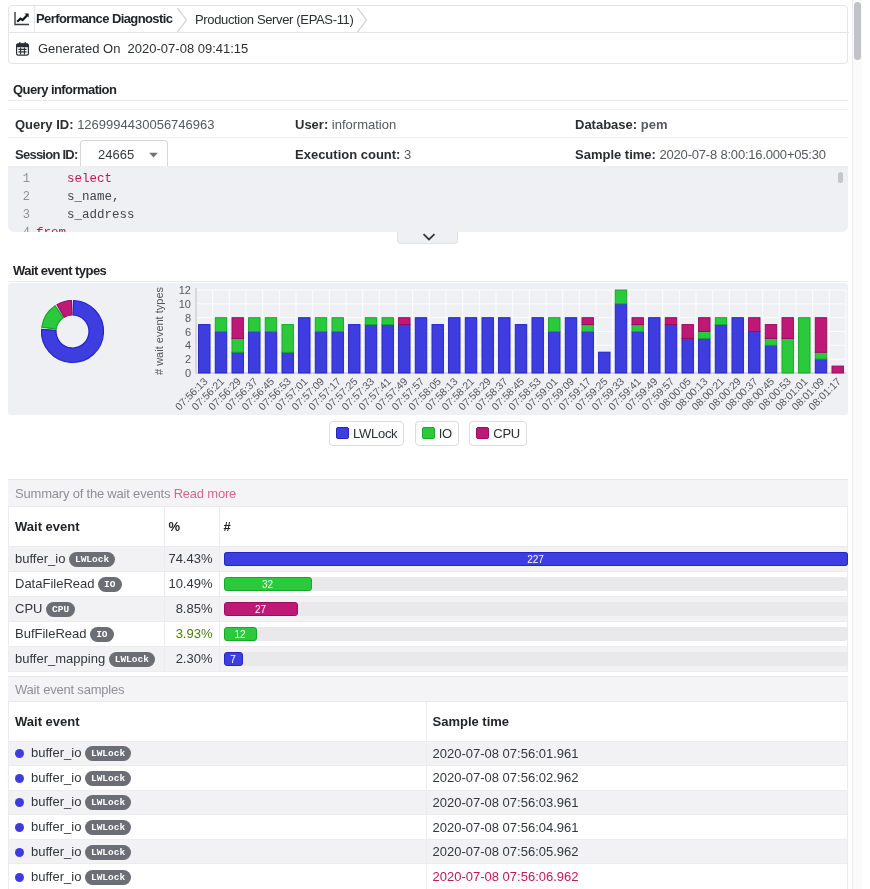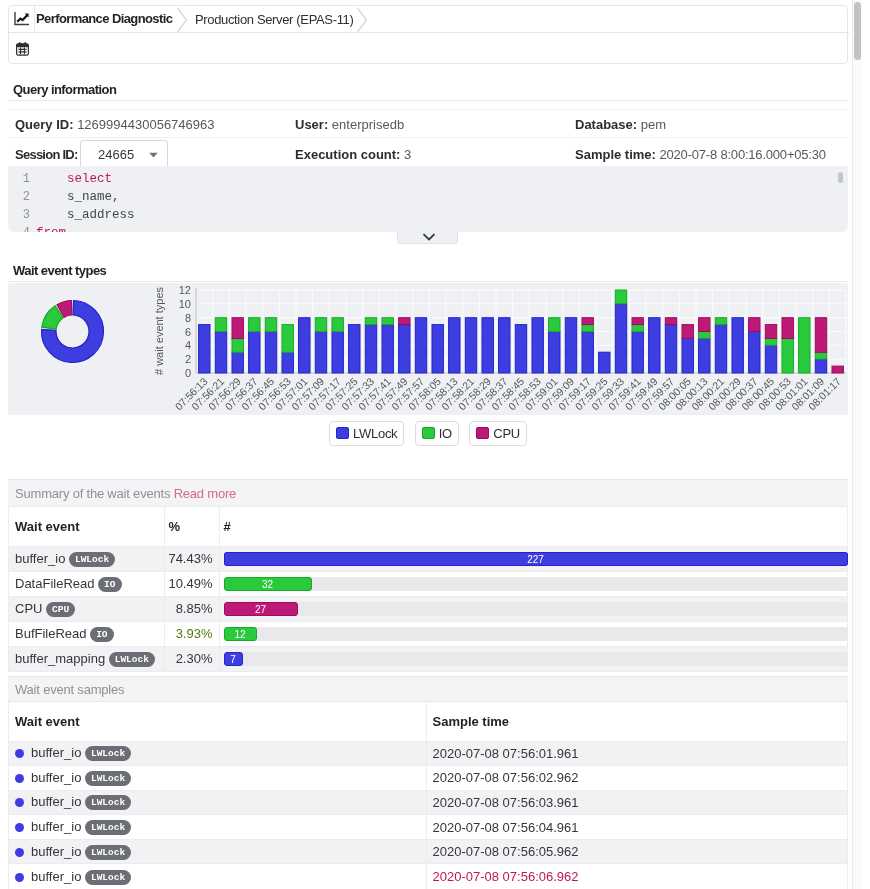--- a/index.html
+++ b/index.html
@@ -39,31 +39,32 @@
   <div class="abs" style="left:0;top:27px;width:840px;height:30px">
     <div class="abs" style="left:7px;top:9px">
         <svg width="13" height="14" viewBox="0 0 13 14" style="display:block">
 <rect x="0.6" y="1.8" width="11.8" height="11.4" rx="1.6" fill="none" stroke="#2b2f35" stroke-width="1.2"></rect>
 <rect x="0.6" y="1.8" width="11.8" height="3.4" rx="1.2" fill="#2b2f35"></rect>
 <rect x="3" y="0" width="1.6" height="3.4" rx="0.8" fill="#2b2f35"></rect>
 <rect x="8.4" y="0" width="1.6" height="3.4" rx="0.8" fill="#2b2f35"></rect>
 <path d="M2.4 7.4 H10.6 M2.4 9.9 H10.6 M4.6 5.6 V12.6 M8.4 5.6 V12.6" stroke="#2b2f35" stroke-width="1.1" fill="none"></path>
 </svg>
       </div>
+    <div class="abs" style="left:29px;top:8px;font-size:13px;color:#2c2f33">Generated On&nbsp;&nbsp;2020-07-08 09:41:15</div>
   </div>
 </div>
 
 <div class="abs sect" style="left:13px;top:82px">Query information</div>
 <div class="abs" style="left:8px;top:100px;width:840px;border-top:1px solid #e9e9eb"></div>
 
 <div class="abs" style="left:8px;top:109px;width:840px;height:57px;border-top:1px solid #f0f0f2;font-size:13px">
   <div class="abs" style="left:0;top:0;width:840px;height:28px;border-bottom:1px solid #f0f0f2">
     <span class="abs lbl" style="left:7px;top:7px">Query ID: <span class="val" style="font-weight:normal">1269994430056746963</span></span>
-    <span class="abs lbl" style="left:287px;top:7px">User: <span class="val" style="font-weight:normal">enterprisedb</span></span>
-    <span class="abs lbl" style="left:567px;top:7px">Database: <span class="val" style="font-weight:normal">pem</span></span>
+    <span class="abs lbl" style="left:287px;top:7px">User: <span class="val" style="font-weight:normal">information</span></span>
+    <span class="abs lbl" style="left:567px;top:7px">Database: <span class="val" style="font-weight:bold">pem</span></span>
   </div>
   <div class="abs" style="left:0;top:28px;width:840px;height:29px">
     <span class="abs lbl" style="left:7px;top:9px;letter-spacing:-0.75px">Session ID:</span>
     <span class="abs lbl" style="left:287px;top:9px">Execution count: <span class="val" style="font-weight:normal">3</span></span>
     <span class="abs lbl" style="left:567px;top:9px">Sample time: <span class="val" style="font-weight:normal;letter-spacing:-0.2px">2020-07-8 8:00:16.000+05:30</span></span>
     <div class="abs" style="left:72px;top:2px;width:88px;height:27px;background:#fff;border:1px solid #d8d8da;border-bottom:none;border-radius:4px 4px 0 0">
       <span class="abs" style="left:17px;top:6px;color:#35383d">24665</span>
       <svg class="abs" style="left:67px;top:11px" width="11" height="6" viewBox="0 0 11 6">
           <path d="M1.2 0.8 L9.8 0.8 L5.5 5.4 Z" fill="#6f7277"></path>
         </svg>

